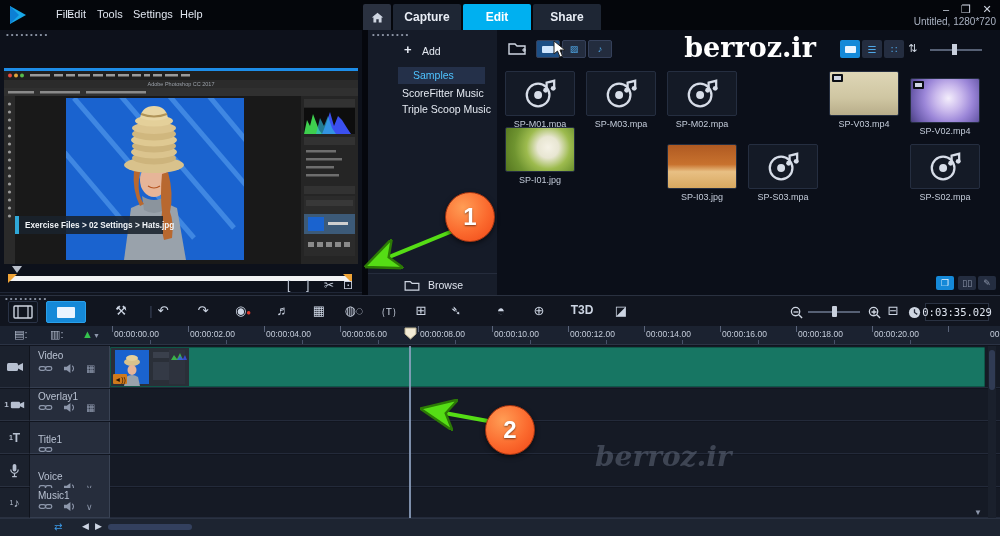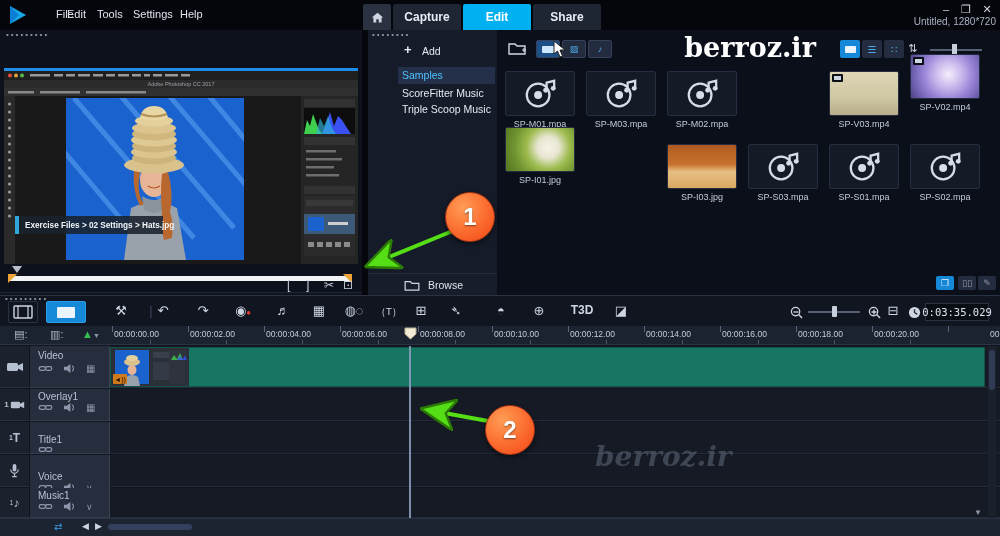--- a/index.html
+++ b/index.html
@@ -360,21 +360,21 @@
   <span class="abs rail-ic" style="left:368px;top:140px;font-size:16px;font-weight:bold;color:#d6dce8">T</span>
   <span class="abs rail-ic" style="left:368px;top:170px">⚙</span>
   <span class="abs rail-ic" style="left:368px;top:200px;font-weight:bold;font-size:12px;color:#d6dce8">FX</span>
   <span class="abs rail-ic" style="left:368px;top:232px">↝</span>
 
   <div class="abs" id="media-nav">
     <div class="abs grip" style="left:4px;top:2px">••••••••</div>
   </div>
   <div class="abs" style="left:404px;top:42px;font-size:13px;color:#e8edf5;font-weight:bold">+</div>
   <span class="abs" style="left:422px;top:45px;font-size:10.5px;color:#e4e9f1">Add</span>
-  <div class="abs navlist-row sel" style="top:67px;height:17px;line-height:17px;padding-left:4px;width:97px">Samples</div>
+  <div class="abs navlist-row sel" style="top:67px;height:17px;line-height:17px;padding-left:15px;width:87px">Samples</div>
   <div class="abs navlist-row" style="top:87px;padding-left:4px">ScoreFitter Music</div>
   <div class="abs navlist-row" style="top:103px;padding-left:4px">Triple Scoop Music</div>
   <div class="abs browse-row">
     <svg style="margin-left:36px" width="16" height="12">
         <use href="#i-folder"></use>
       </svg>
     <span style="margin-left:8px">Browse</span>
   </div>
   <span class="abs collapse-arrow">❮</span>
 
@@ -423,21 +423,21 @@
     <div class="tlabel">SP-M02.mpa</div>
   </div>
   <div class="tile" style="left:827px;top:71px">
     <div class="thumb th-v03">
         <span class="badge">
           <i></i>
         </span>
       </div>
     <div class="tlabel">SP-V03.mp4</div>
   </div>
-  <div class="tile" style="left:908px;top:54px">
+  <div class="tile" style="left:908px;top:78px">
     <div class="thumb th-v02">
         <span class="badge">
           <i></i>
         </span>
       </div>
     <div class="tlabel">SP-V02.mp4</div>
   </div>
 
   <div class="tile" style="left:503px;top:127px">
     <div class="thumb th-i01"></div>
@@ -447,28 +447,20 @@
     <div class="thumb th-i03"></div>
     <div class="tlabel">SP-I03.jpg</div>
   </div>
   <div class="tile" style="left:746px;top:144px">
     <div class="thumb audio">
         <svg width="34" height="34">
           <use href="#i-disc"></use>
         </svg>
       </div>
     <div class="tlabel">SP-S03.mpa</div>
-  </div>
-  <div class="tile" style="left:827px;top:144px">
-    <div class="thumb audio">
-        <svg width="34" height="34">
-          <use href="#i-disc"></use>
-        </svg>
-      </div>
-    <div class="tlabel">SP-S01.mpa</div>
   </div>
   <div class="tile" style="left:908px;top:144px">
     <div class="thumb audio">
         <svg width="34" height="34">
           <use href="#i-disc"></use>
         </svg>
       </div>
     <div class="tlabel">SP-S02.mpa</div>
   </div>
   <div class="abs grid-corner-ic" style="left:936px;background:#1589d8;color:#eaf4ff">❐</div>

